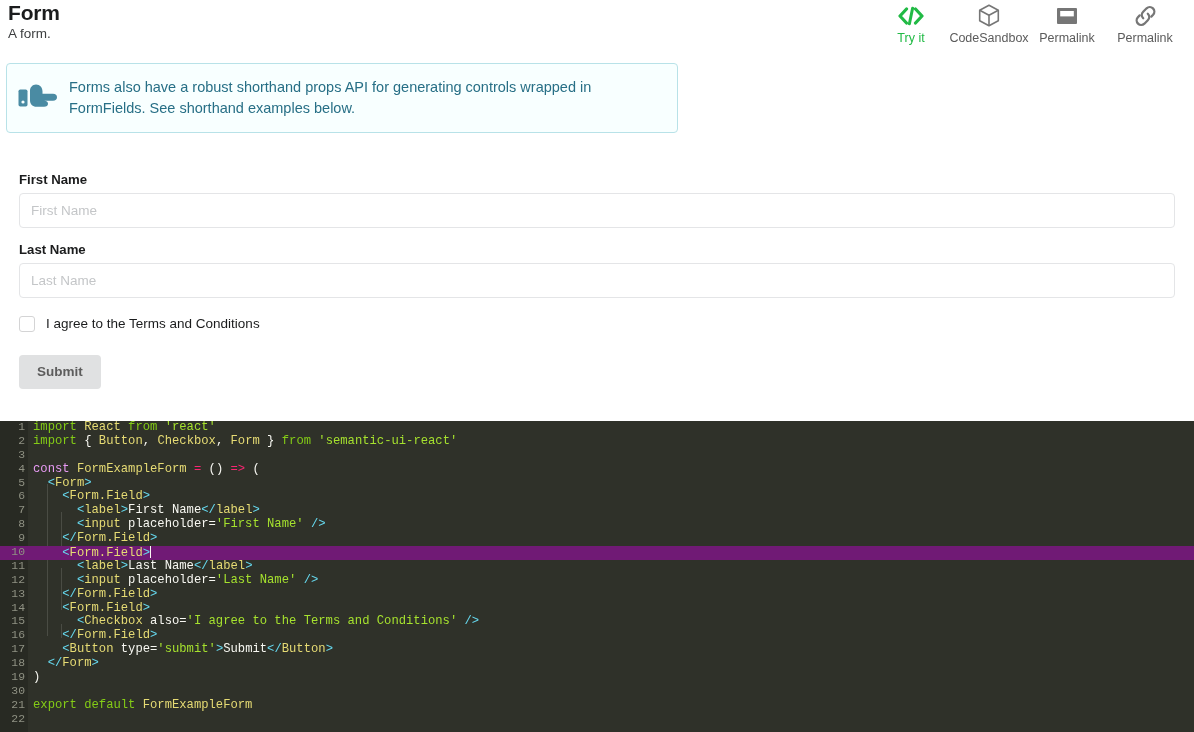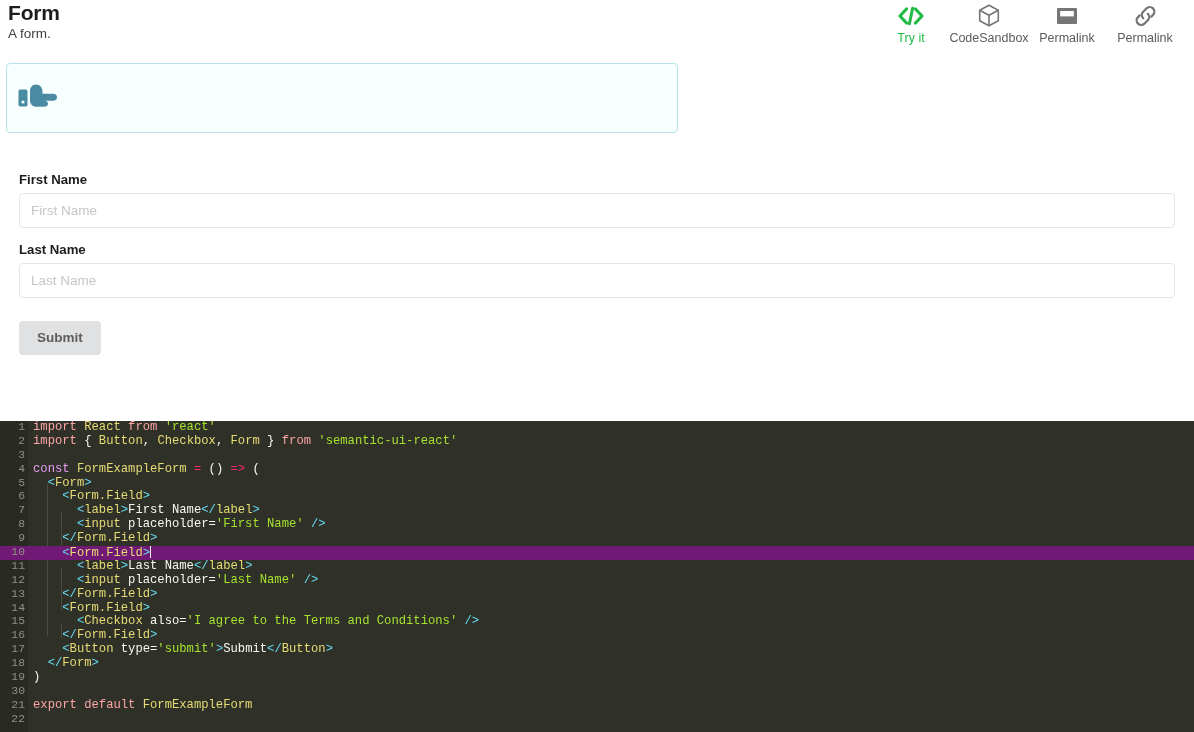--- a/index.html
+++ b/index.html
@@ -104,21 +104,21 @@
     text-align: right; color: #8f9183;
     font-size: 11.4px; line-height: 13.9px;
   }
   .cline .ctext { position: absolute; left: 33px; top: 0; line-height: 13.9px; }
 
   
   .guides { position: absolute; left: 0; top: 0; width: 1194px; height: 311px; pointer-events: none; }
   .guide { position: absolute; width: 1px; background: #4a4c44; }
 
   
-  .t-kw     { color: #fca5a5; }
+  .t-kw     { color: #84cc16; }
   .t-kw2    { color: #e99bf5; }
   .t-ident  { color: #e6db74; }
   .t-str    { color: #a6e22e; }
   .t-tag    { color: #66d9ef; }
   .t-tago   { color: #e6db74; }
   .t-attr   { color: #f8f8f2; }
   .t-plain  { color: #f8f8f2; }
   .t-op     { color: #f92672; }
 
   .cursor {
@@ -189,34 +189,39 @@
       <svg width="42" height="34" viewBox="0 0 42 34">
         <rect x="1.5" y="8.5" width="9" height="17" rx="1.8" fill="#4a8ba3"></rect>
         <circle cx="6" cy="21" r="1.6" fill="#f8ffff"></circle>
         <path d="M13 9.5 C13 6.5 15.5 3.5 19 3.5 C23 3.5 25.5 6.5 25.5 10.5
                  L25.5 12.8 L36 12.8 C38.6 12.8 40 14.2 40 16.3
                  C40 18.4 38.6 19.8 36 19.8 L27 19.8
                  C29.6 19.8 31 21 31 22.8 C31 24.6 29.6 25.8 27 25.8
                  L19.5 25.8 C15.6 25.8 13 23 13 19.5 Z" fill="#4a8ba3"></path>
       </svg>
     </div>
+    <div class="banner-text">Forms also have a robust shorthand props API for generating controls wrapped in FormFields. See shorthand examples below.</div>
   </div>
 
   <div class="form">
 
     <div class="field">
       <label class="field-label">First Name</label>
       <input class="field-input" type="text" placeholder="First Name" style="">
     </div>
 
     <div class="field">
       <label class="field-label">Last Name</label>
       <input class="field-input" type="text" placeholder="Last Name" style="">
     </div>
 
+    <div class="cb-row">
+      <span class="cb-box"></span>
+      <span class="cb-label">I agree to the Terms and Conditions</span>
+    </div>
 
     <div class="submit-wrap">
       <button class="submit-btn">Submit</button>
     </div>
 
   </div>
 
   <div class="editor">
     <div class="gutter"></div>
     <div class="guides">

